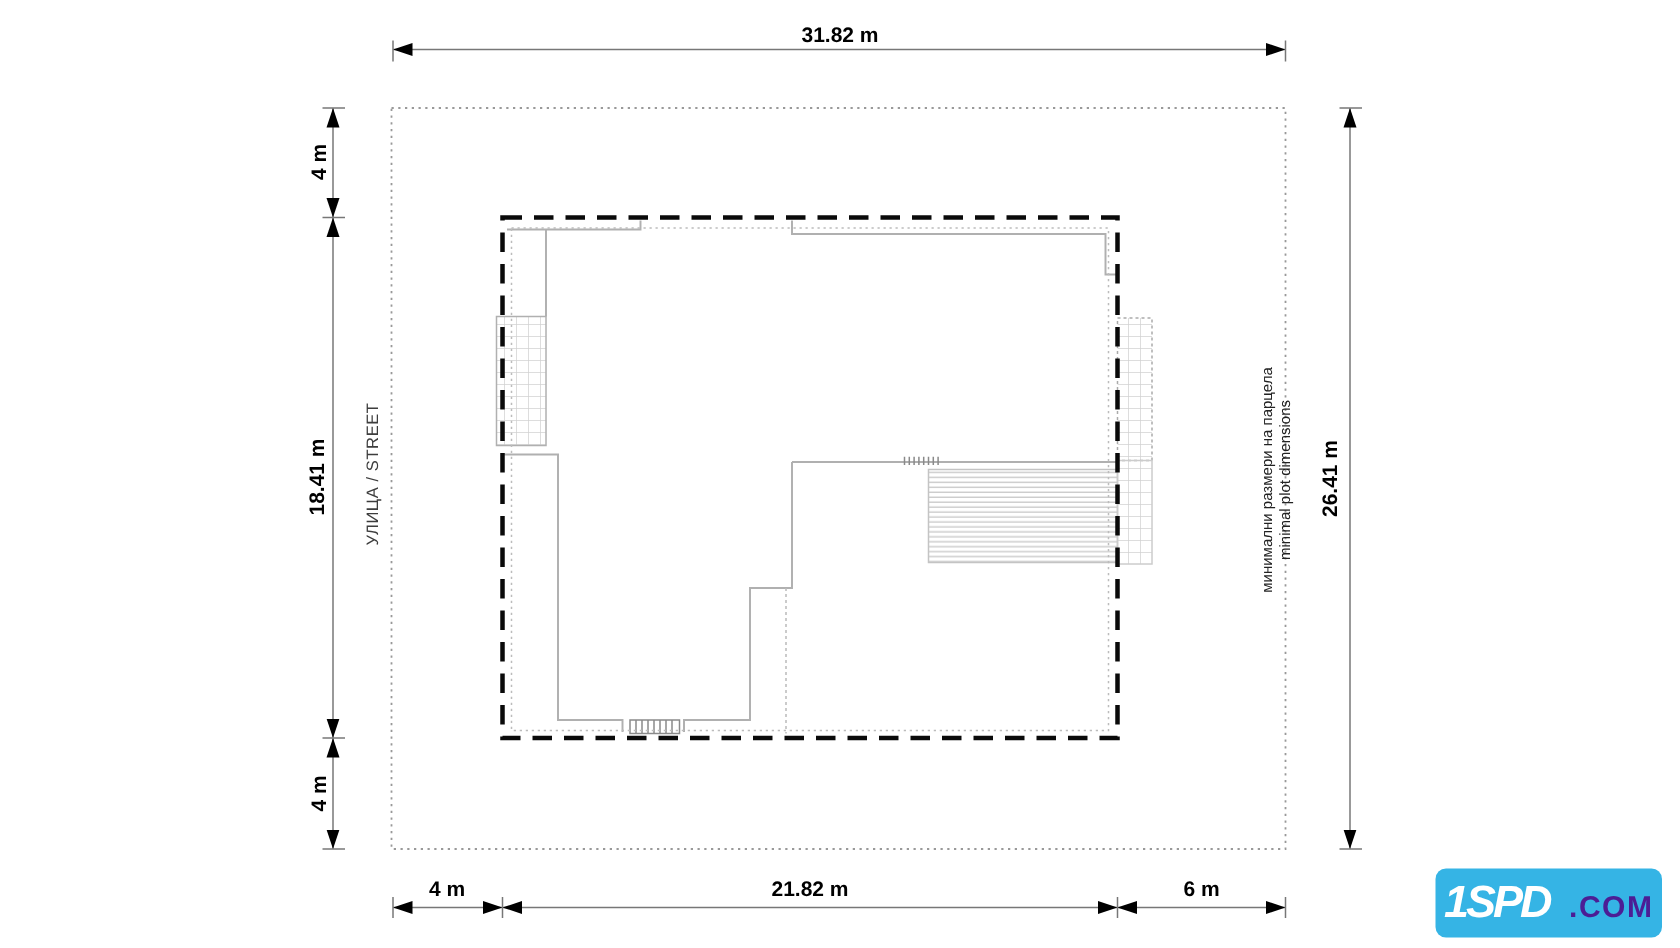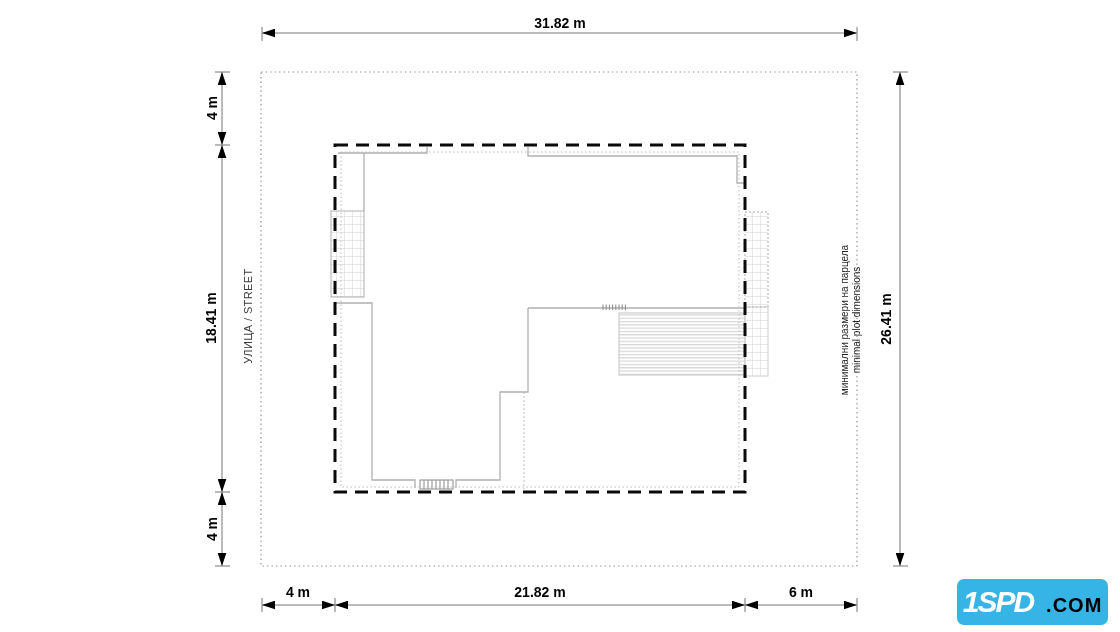--- a/index.html
+++ b/index.html
@@ -5,21 +5,21 @@
   html,body{margin:0;padding:0;background:#ffffff;}
   body{font-family:"Liberation Sans", sans-serif;}
   .canvas{position:relative;width:1120px;height:632px;background:#ffffff;overflow:hidden;text-align:right;}
   svg{position:absolute;left:0;top:0;}
   .dim-label{font-family:"Liberation Sans",sans-serif;font-size:14px;font-weight:bold;fill:#000000;}
   .side-label{font-family:"Liberation Sans",sans-serif;font-size:11px;fill:#3d3d3d;letter-spacing:.4px;}
   .note-label{font-family:"Liberation Sans",sans-serif;font-size:10px;fill:#222222;}
   .logo{position:absolute;left:957px;top:579px;width:151px;height:46px;background:#35b4e5;
         border-radius:7px;display:flex;align-items:center;justify-content:center;gap:13px;}
   .logo .brand{color:#ffffff;font-weight:800;font-style:italic;font-size:30px;letter-spacing:-2px;line-height:1;}
-  .logo .suffix{color:#000000;font-weight:600;font-size:20px;letter-spacing:1px;line-height:1;margin-top:6px;}
+  .logo .suffix{color:#4c1d95;font-weight:600;font-size:20px;letter-spacing:1px;line-height:1;margin-top:6px;}
 </style>
 </head>
 <body>
 
 <div class="canvas">
   <svg width="1120" height="632" viewBox="0 0 1120 632">
     <defs>
       <marker id="arrow" viewBox="0 0 12 8" refX="12" refY="4" markerWidth="13" markerHeight="9" orient="auto-start-reverse">
         <path d="M0,0 L12,4 L0,8 Z" fill="#000000"></path>
       </marker>

